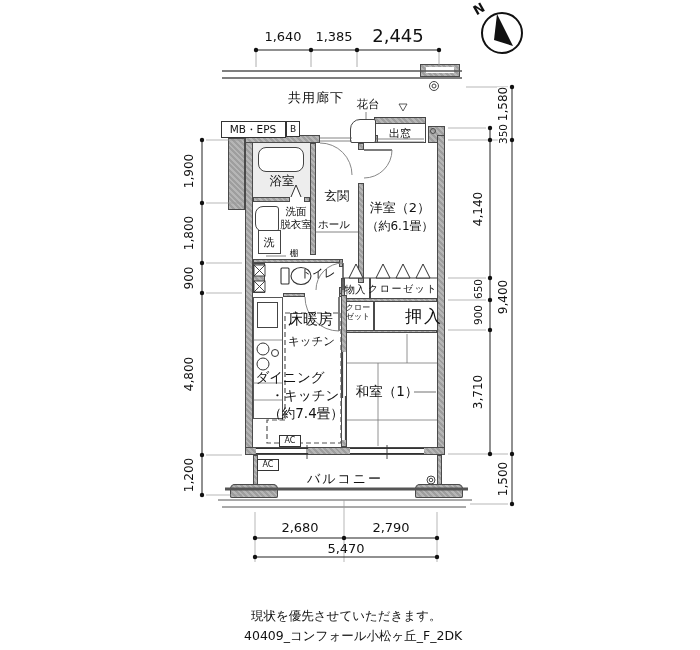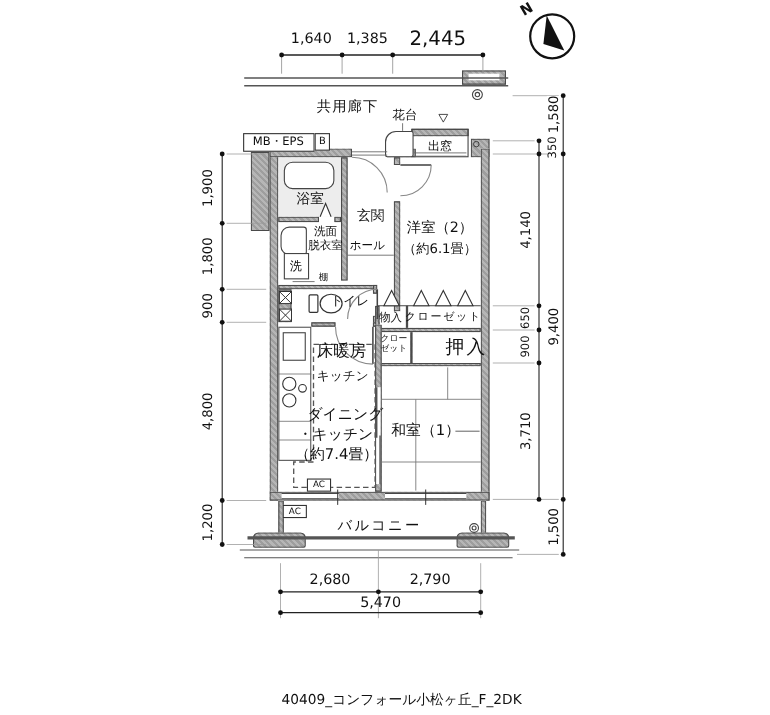--- a/index.html
+++ b/index.html
@@ -290,21 +290,21 @@
   <div class="lbl" style="left:318px;top:274px;font-size:11.5px">トイレ</div>
   <div class="lbl" style="left:355px;top:289px;font-size:10.5px">物入</div>
   <div class="lbl" style="left:403px;top:289px;font-size:10px;letter-spacing:1.5px">クローゼット</div>
   <div class="lbl" style="left:358px;top:308px;font-size:8px">クロー</div>
   <div class="lbl" style="left:358px;top:317px;font-size:8px">ゼット</div>
   <div class="lbl" style="left:424px;top:316px;font-size:17px;letter-spacing:2px">押入</div>
 
   <div class="lbl tl" style="left:288px;top:312px;font-size:15px">床暖房</div>
   <div class="lbl tl" style="left:288px;top:336px;font-size:11.5px">キッチン</div>
 
-  <div class="lbl" style="left:314px;top:378px;font-size:13.5px">ダイニング</div>
+  <div class="lbl" style="left:290px;top:378px;font-size:13.5px">ダイニング</div>
   <div class="lbl" style="left:305px;top:396px;font-size:13.5px">・キッチン</div>
   <div class="lbl" style="left:306px;top:414px;font-size:13.5px">（約7.4畳）</div>
   <div class="lbl" style="left:387px;top:392px;font-size:13.5px">和室（1）</div>
   <div class="lbl" style="left:290px;top:441px;font-size:8px">AC</div>
   <div class="lbl" style="left:268px;top:465px;font-size:8px">AC</div>
   <div class="lbl" style="left:345px;top:478px;font-size:13px;letter-spacing:2px">バルコニー</div>
 
   <div class="lbl rv" style="left:189px;top:171px;font-size:12px">1,900</div>
   <div class="lbl rv" style="left:189px;top:233px;font-size:12px">1,800</div>
   <div class="lbl rv" style="left:189px;top:278px;font-size:12px">900</div>
@@ -317,15 +317,16 @@
   <div class="lbl rv" style="left:478px;top:315px;font-size:10.5px">900</div>
   <div class="lbl rv" style="left:478px;top:392px;font-size:12px">3,710</div>
   <div class="lbl rv" style="left:503px;top:104px;font-size:12px;background:#fff">1,580</div>
   <div class="lbl rv" style="left:503px;top:297px;font-size:12px;background:#fff">9,400</div>
   <div class="lbl rv" style="left:503px;top:479px;font-size:12px;background:#fff">1,500</div>
 
   <div class="lbl" style="left:300px;top:527px;font-size:13px">2,680</div>
   <div class="lbl" style="left:391px;top:527px;font-size:13px">2,790</div>
   <div class="lbl" style="left:346px;top:548px;font-size:13px">5,470</div>
 
-  <div class="lbl tl" style="left:256px;top:630px;font-size:12.5px">40409_コンフォール小松ヶ丘_F_2DK</div>
+  <div class="lbl tl" style="left:251px;top:610px;font-size:12.5px">現状を優先させていただきます。</div>
+  <div class="lbl tl" style="left:244px;top:630px;font-size:12.5px">40409_コンフォール小松ヶ丘_F_2DK</div>
 
 </div>
 
 </body></html>

